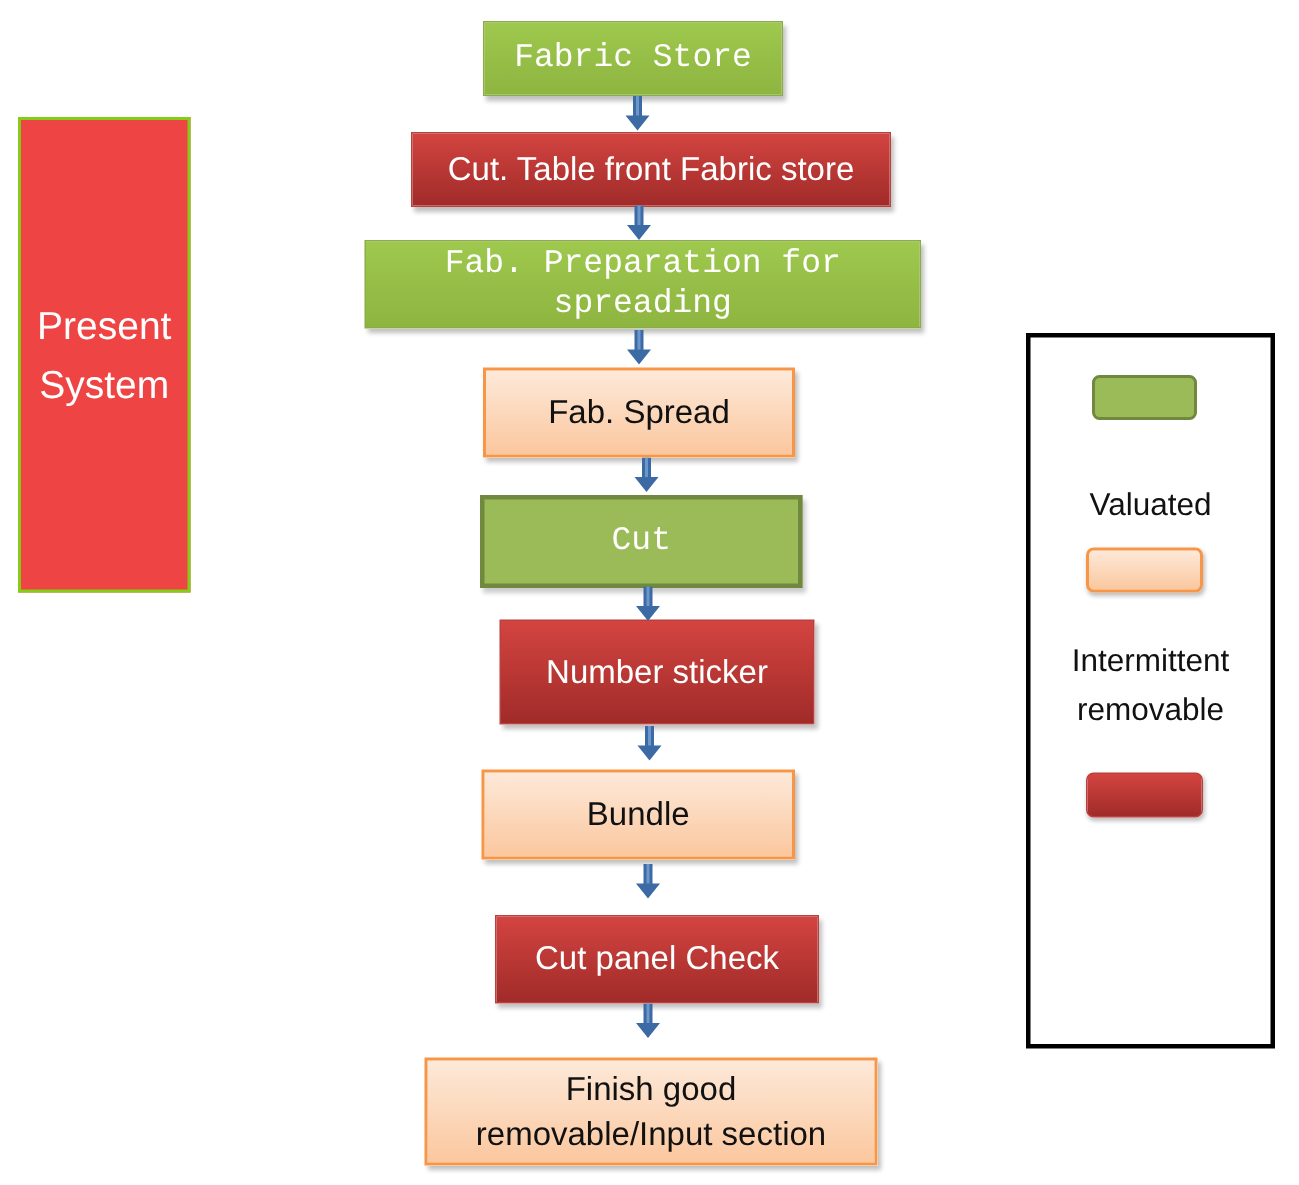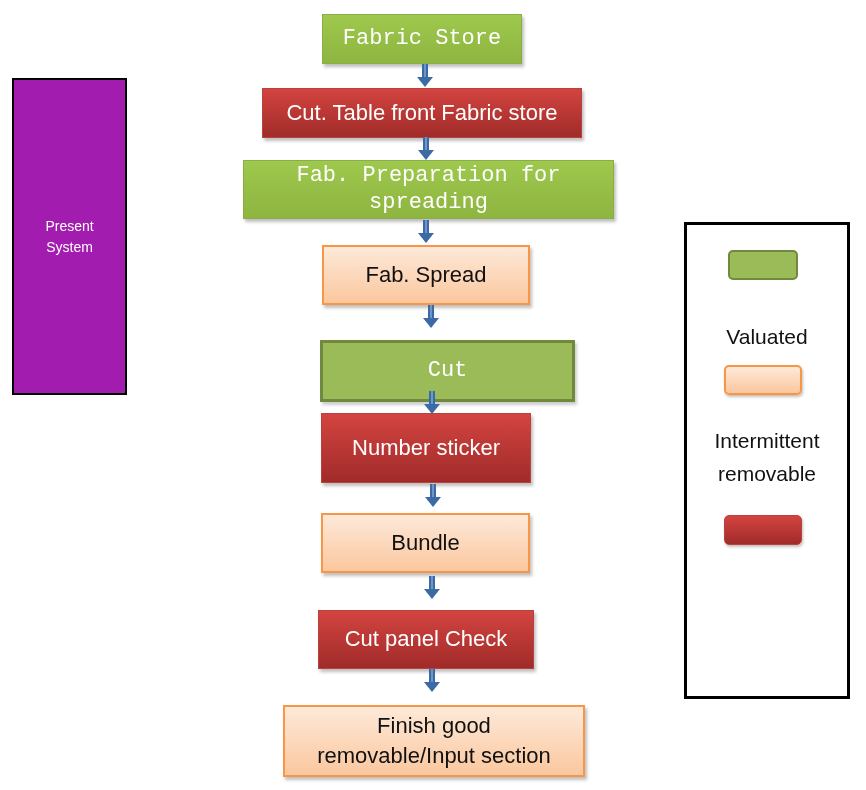--- a/index.html
+++ b/index.html
@@ -2,24 +2,24 @@
 <html><head>
 <meta charset="utf-8">
 <style>
   html, body { margin: 0; padding: 0; }
   body { width: 866px; height: 790px; background: #ffffff; position: relative; overflow: hidden;
          font-family: "Liberation Sans", "DejaVu Sans", sans-serif; }
   .box { position: absolute; display: flex; align-items: center; justify-content: center; text-align: center;
          box-sizing: border-box; font-size: 22px; line-height: 1.2; box-shadow: 2px 3px 3px rgba(0,0,0,0.25); }
   .green { background: linear-gradient(#9fc84e, #8db540); color: #ffffff; border: 1px solid #8aad45; font-family: Liberation Mono, monospace; }
   .green.outlined { background: #9bbb59; border: 3px solid #71893f; box-shadow: 2px 3px 3px rgba(0,0,0,0.2); }
-  .red { background: linear-gradient(#d34440, #a02b29); color: #ffffff; border: 1px solid #b9413e; }
+  .red { background: linear-gradient(#d34440, #a02b29); color: #ffffff; border: 1px solid #b9413e; margin-left: 12px; }
   .orange { background: linear-gradient(#fde9d9, #fbc79e); color: #111111; border: 2px solid #f79646; }
-  .present { position: absolute; left: 12px; top: 78px; width: 115px; height: 317px; background: #a21caf;
-             border: 2px solid #000000; box-sizing: border-box; color: #ffffff; font-size: 14px;
+  .present { position: absolute; left: 12px; top: 78px; width: 115px; height: 317px; background: #ef4444;
+             border: 2px solid #84cc16; box-sizing: border-box; color: #ffffff; font-size: 26px;
              display: flex; align-items: center; justify-content: center; text-align: center; line-height: 1.5; }
   .arrow { position: absolute; width: 18px; height: 24px; }
   .legend { position: absolute; left: 684px; top: 222px; width: 166px; height: 477px; border: 3px solid #000000;
             box-sizing: border-box; }
   .swatch { position: absolute; width: 70px; height: 30px; border-radius: 5px; box-sizing: border-box; }
   .sw-green { left: 41px; top: 25px; background: #9bbb59; border: 2px solid #71893f; }
   .sw-orange { left: 37px; top: 140px; width: 78px; background: linear-gradient(#fde9d9, #fbc79e); border: 2px solid #f79646; box-shadow: 1px 2px 3px rgba(0,0,0,0.25); }
   .sw-red { left: 37px; top: 290px; width: 78px; background: linear-gradient(#d34440, #a02b29); border: 1px solid #b9413e; box-shadow: 1px 2px 3px rgba(0,0,0,0.25); }
   .legend-label { position: absolute; left: 0; width: 160px; text-align: center; font-size: 21px; color: #111111; line-height: 1.55; }
 </style>
@@ -42,21 +42,21 @@
 </div>
 
 <div class="box green" style="left:243px; top:160px; width:371px; height:59px;">
   <span>Fab. Preparation for spreading</span>
 </div>
 
 <div class="box orange" style="left:322px; top:245px; width:208px; height:60px;">
   <span>Fab. Spread</span>
 </div>
 
-<div class="box green outlined" style="left:320px; top:340px; width:255px; height:62px;">
+<div class="box green outlined" style="left:320px; top:330px; width:215px; height:62px;">
   <span>Cut</span>
 </div>
 
 <div class="box red" style="left:321px; top:413px; width:210px; height:70px;">
   <span>Number sticker</span>
 </div>
 
 <div class="box orange" style="left:321px; top:513px; width:209px; height:60px;">
   <span>Bundle</span>
 </div>

